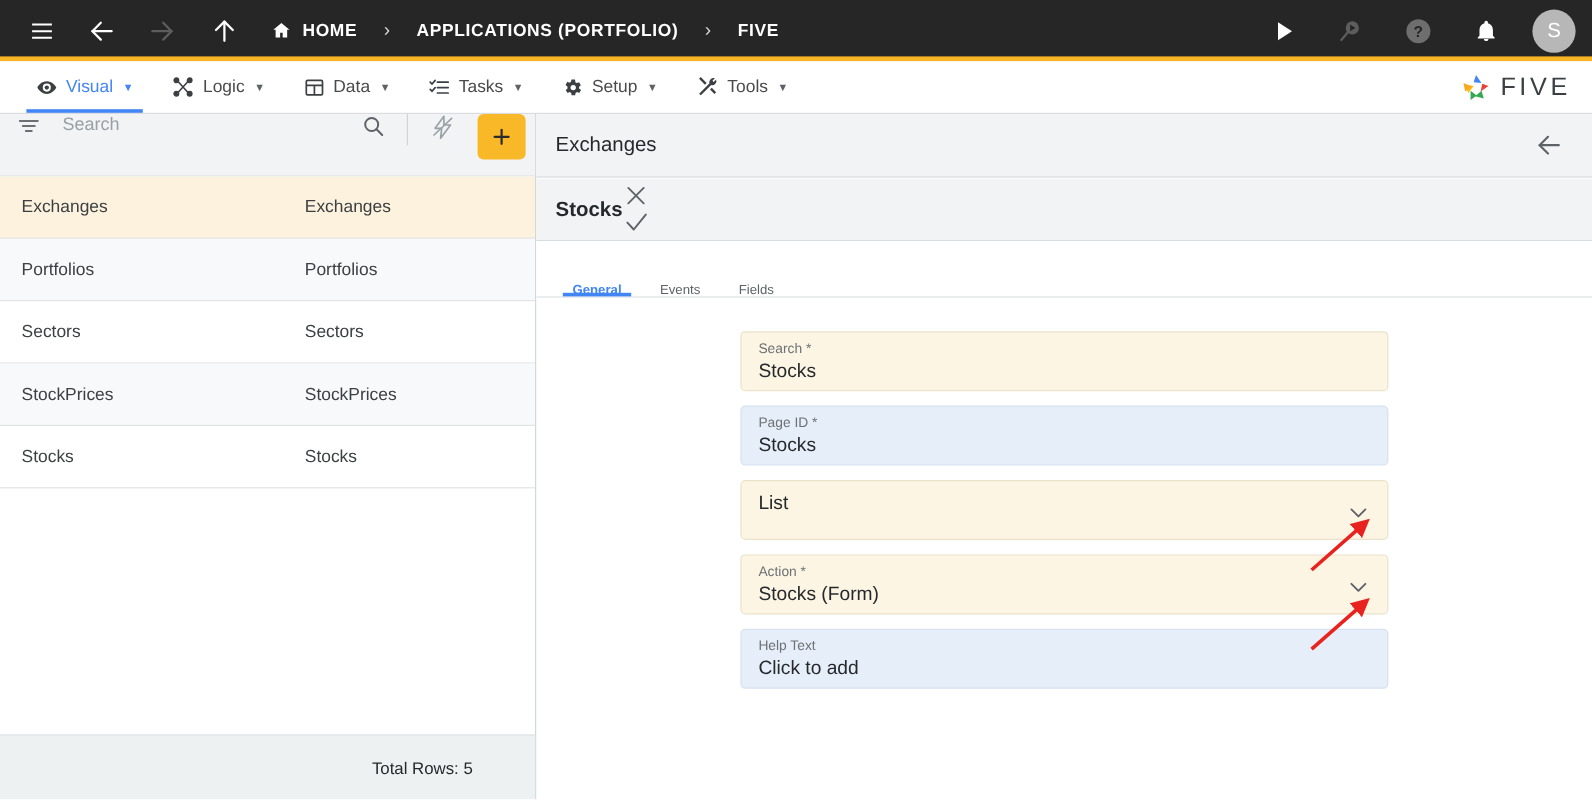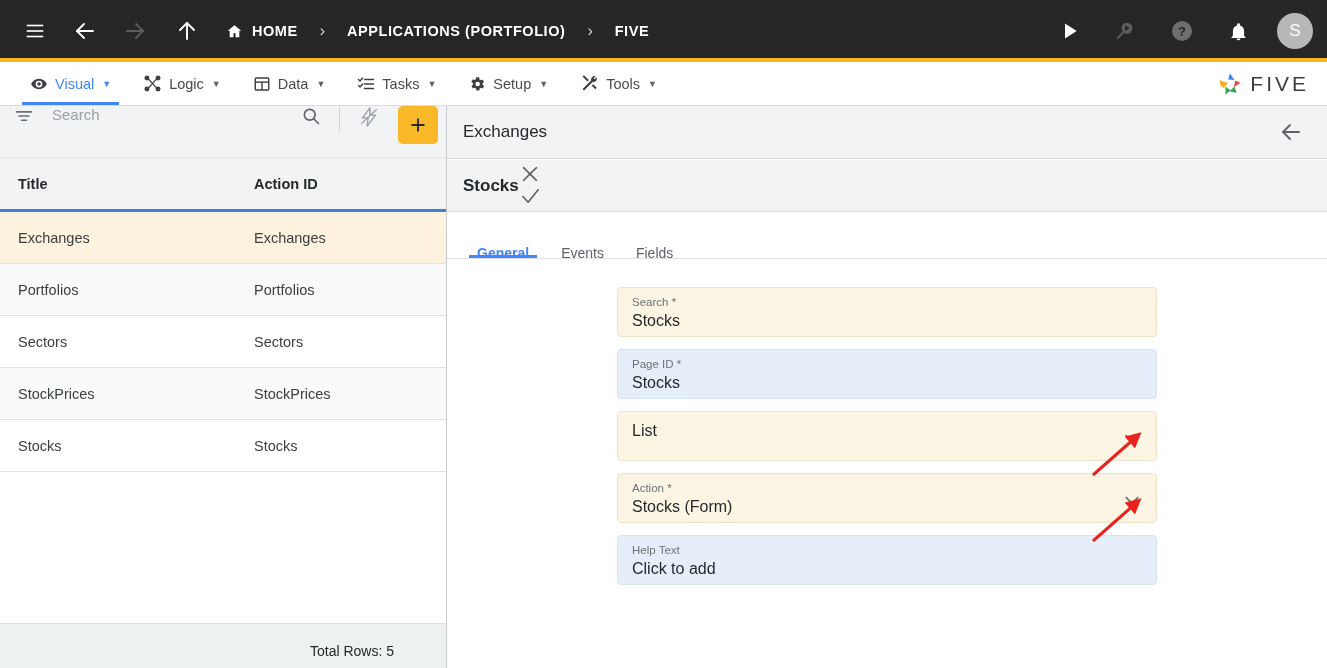--- a/index.html
+++ b/index.html
@@ -5,21 +5,21 @@
   * { box-sizing: border-box; margin: 0; padding: 0; }
   html, body {
     width: 1327px; height: 668px;
     font-family: "Liberation Sans", sans-serif;
     background: #fff; overflow: hidden;
   }
   body { position: relative; }
 
   
   .topbar {
-    height: 62px; background: #262626;
+    height: 51px; background: #262626;
     display: flex; align-items: center;
     padding: 0 14px 0 18px;
     position: relative;
   }
   .topbar::after {
     content: ""; position: absolute; left: 0; right: 0; bottom: 0;
     height: 4px; background: #f9b424;
   }
   .tb-icon {
     width: 34px; height: 34px;
@@ -155,21 +155,21 @@
     margin-top: 1px;
   }
   .sub-head .sh-title { font-size: 17px; font-weight: bold; color: #26292c; }
 
   .tabs {
     height: 47px; display: flex; align-items: stretch;
     border-bottom: 1px solid #dfe1e3; padding-left: 14px; background: #fff;
   }
   .tab {
     display: flex; align-items: center; padding: 0 16px;
-    font-size: 14px; color: #5f6368; position: relative; cursor: pointer; margin-top: 36px;
+    font-size: 11px; color: #5f6368; position: relative; cursor: pointer; margin-top: 36px;
   }
   .tab.active { color: #4285f4; font-weight: bold; }
   .tab.active::after {
     content: ""; position: absolute; left: 8px; right: 8px; bottom: 0;
     height: 3px; background: #4285f4;
   }
 
   .form-area { flex: 1; padding-top: 28px; position: relative; }
   .field {
     width: 540px; margin: 0 auto 12px auto; height: 50px;
@@ -376,24 +376,20 @@
         </svg>
       </span>
       <button class="add-btn">
         <svg width="20" height="20" viewBox="0 0 24 24" fill="none" stroke="currentColor" stroke-width="2.2" stroke-linecap="round">
           <line x1="12" y1="5" x2="12" y2="19"></line>
             <line x1="5" y1="12" x2="19" y2="12"></line>
         </svg>
       </button>
     </div>
 
-    <div class="thead">
-      <div class="th c1">Title</div>
-      <div class="th c2">Action ID</div>
-    </div>
 
     <div class="tbody">
       <div class="trow sel">
         <div class="td c1">Exchanges</div>
         <div class="td c2">Exchanges</div>
       </div>
       <div class="trow alt">
         <div class="td c1">Portfolios</div>
         <div class="td c2">Portfolios</div>
       </div>

